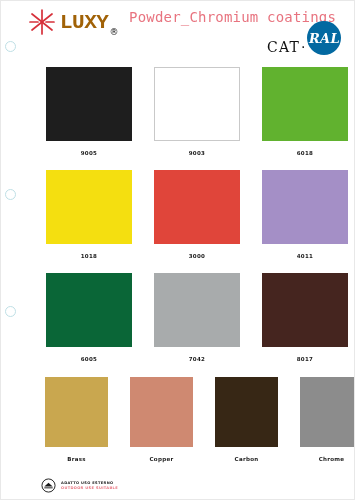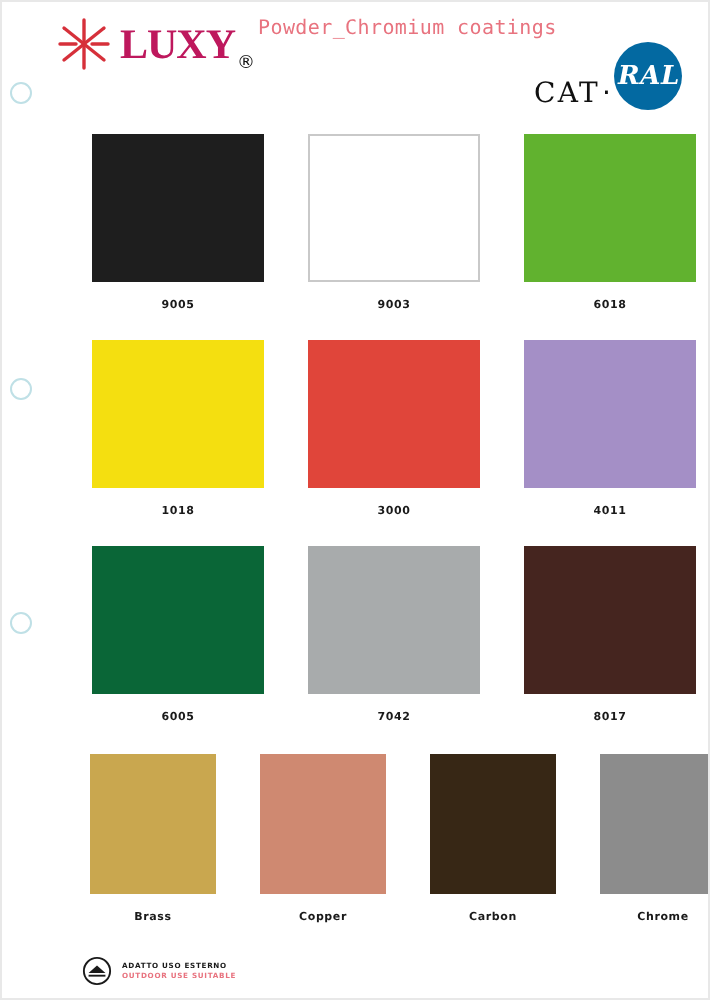--- a/index.html
+++ b/index.html
@@ -49,25 +49,25 @@
     display: flex;
     align-items: center;
     height: 34px;
   }
   #star-icon {
     width: 30px;
     height: 30px;
     flex: 0 0 30px;
   }
   #luxy-word {
-    font-family: Liberation Serif, serif;
+    font-family: Liberation Mono, monospace;
     font-weight: bold;
     font-size: 21px;
     letter-spacing: -0.5px;
-    color: #be185d;
+    color: #a16207;
     margin-left: 3px;
     line-height: 1;
   }
   #luxy-reg {
     font-size: 9px;
     color: #111111;
     margin-left: 1px;
     align-self: flex-end;
     padding-bottom: 2px;
   }
@@ -80,21 +80,21 @@
   }
   .sub-it {
     font-family: "DejaVu Sans Mono", monospace;
     font-size: 8.2px;
     color: #111111;
     letter-spacing: 0.2px;
     white-space: nowrap;
   }
   .sub-en {
     font-family: "DejaVu Sans Mono", monospace;
-    font-size: 10px;
+    font-size: 14px;
     color: #e8737f;
     letter-spacing: 0.2px;
     white-space: nowrap;
   }
 
   #catral-block {
     position: absolute;
     left: 266px;
     top: 20px;
     display: flex;

